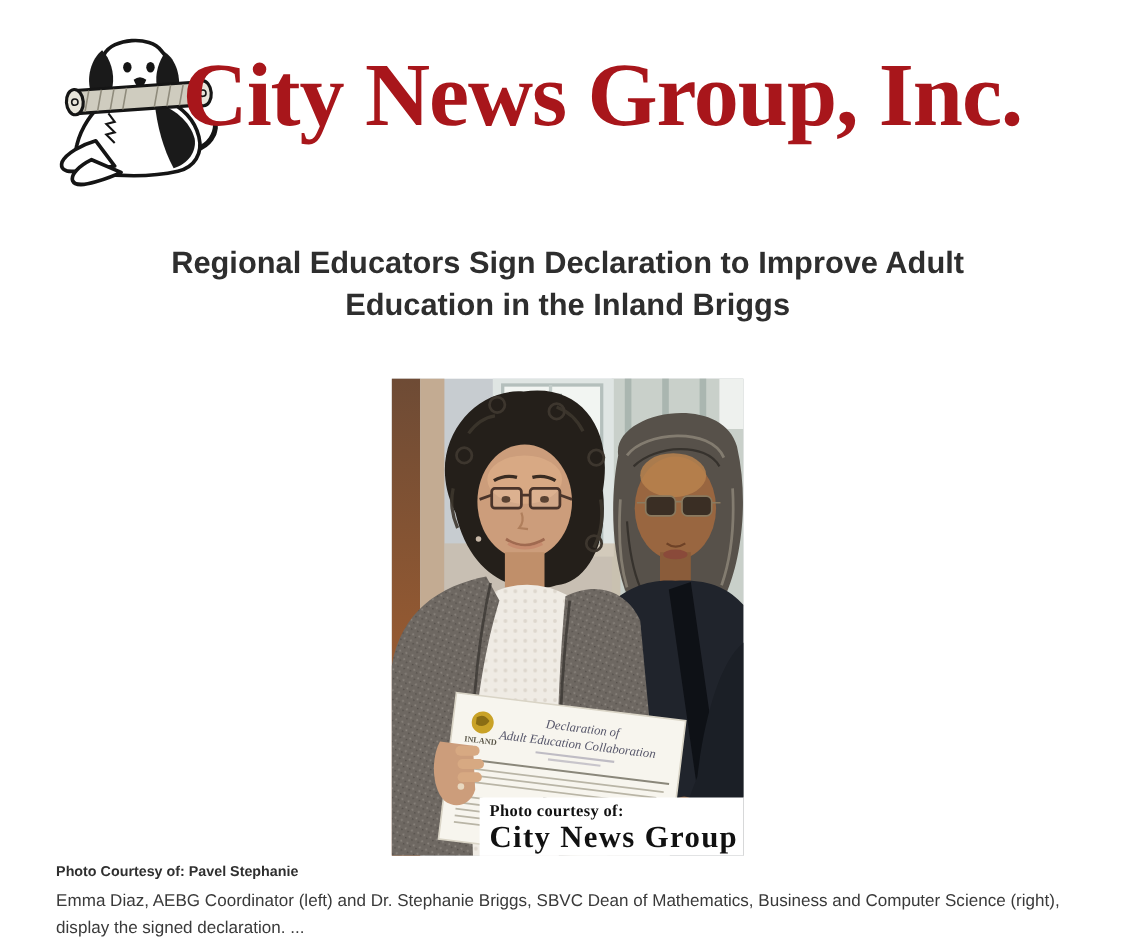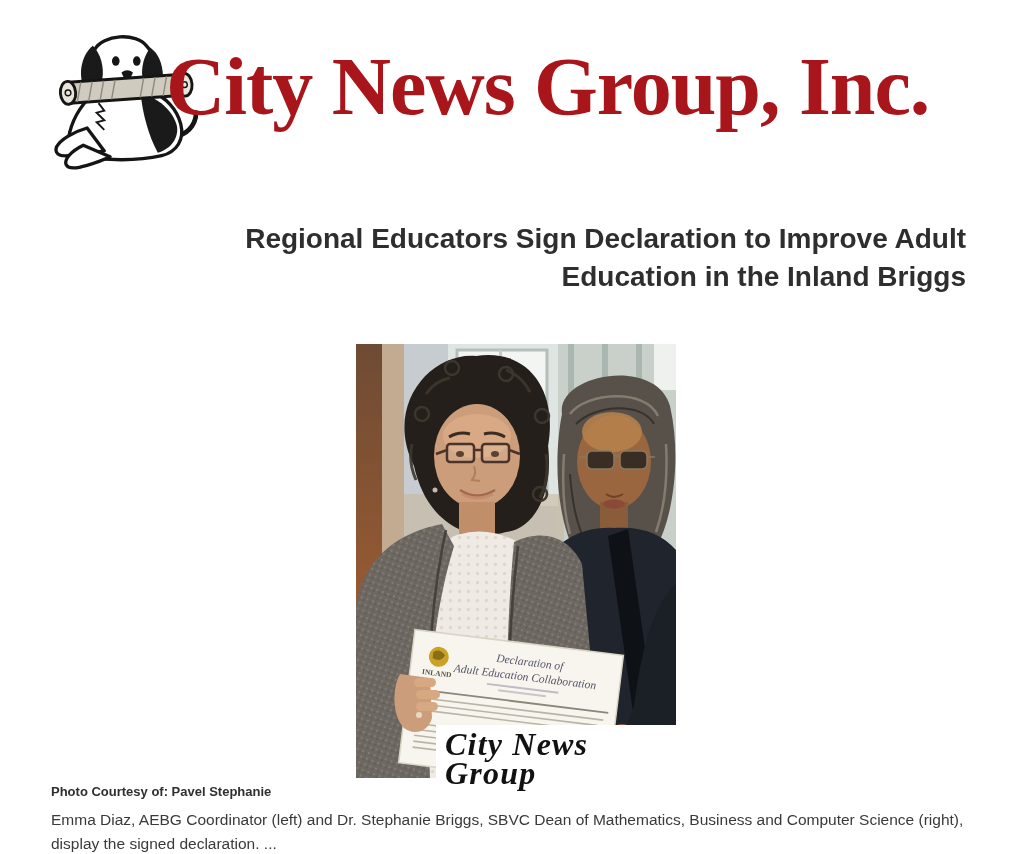--- a/index.html
+++ b/index.html
@@ -27,21 +27,21 @@
     font-weight:700;
     font-size:82px;
     line-height:1;
     letter-spacing:-1px;
     white-space:nowrap;
   }
   
   .headline{
     margin:38px auto 0;
     max-width:900px;
-    text-align:right;
+    text-align:center;
     font-family:"Liberation Sans", sans-serif;
     font-weight:700;
     font-size:28px;
     line-height:38px;
     color:#2e2e2e;
   }
   .headline span{display:block;}
   
   .photo{
     position:relative;
@@ -53,21 +53,21 @@
     position:absolute;
     right:0;bottom:0;
     width:240px;height:53px;
     background:#ffffff;
     box-sizing:border-box;
     padding:5px 0 0 9px;
     font-family:"Liberation Serif", serif;
     color:#111111;
   }
   .wm-small{font-size:15px;font-weight:700;line-height:17px;letter-spacing:.3px;}
-  .wm-large{font-size:32px;font-weight:700;line-height:29px;letter-spacing:1.2px;font-style:italic;}
+  .wm-large{font-size:28px;font-weight:700;line-height:29px;letter-spacing:1.2px;}
   
   .caption-block{
     padding:0 51px;
     margin-top:5px;
   }
   .photo-credit{
     font-size:13px;
     font-weight:700;
     color:#2f2f2f;
     line-height:18px;
@@ -242,20 +242,21 @@
       <g>
         <path d="M44,330 C36,344 36,372 48,384 C58,392 72,388 76,374 L74,334 Z" fill="#cc9d7b"></path>
         <rect x="58" y="334" width="22" height="9" rx="4.5" fill="#d7a982"></rect>
         <rect x="60" y="346" width="24" height="9" rx="4.5" fill="#d7a982"></rect>
         <rect x="60" y="358" width="22" height="9" rx="4.5" fill="#d7a982"></rect>
         <circle cx="63" cy="371" r="3" fill="#e8d8c0"></circle>
       </g>
     </svg>
 
     <div class="watermark">
+      <div class="wm-small">Photo courtesy of:</div>
       <div class="wm-large">City News Group</div>
     </div>
   </figure>
 
   <div class="caption-block">
     <div class="photo-credit">Photo Courtesy of: Pavel Stephanie</div>
     <p class="caption-text">Emma Diaz, AEBG Coordinator (left) and Dr. Stephanie Briggs, SBVC Dean of Mathematics, Business and Computer Science (right), display the signed declaration. ...</p>
   </div>
 
 </div>

